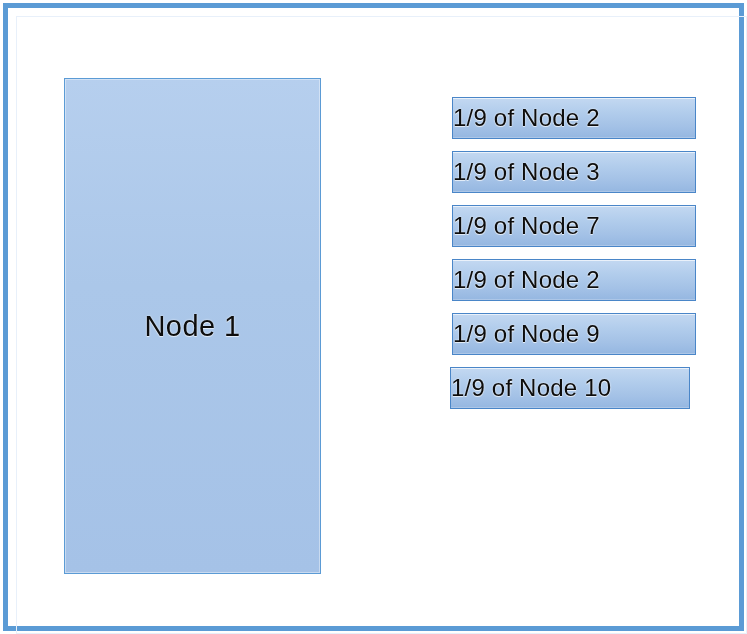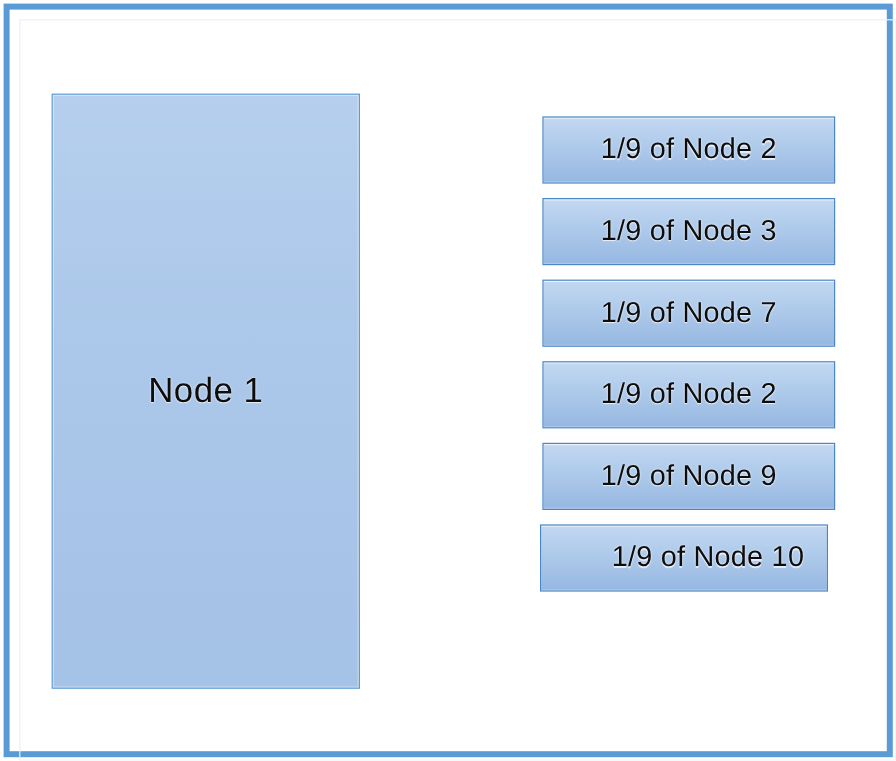--- a/index.html
+++ b/index.html
@@ -41,21 +41,21 @@
     width: 731px;
     height: 618px;
     box-sizing: border-box;
     border: 1px solid #e8f0fa;
     pointer-events: none;
   }
 
   
   #node-1-box {
     position: absolute;
-    left: 43px;
+    left: 64px;
     top: 78px;
     width: 257px;
     height: 496px;
     box-sizing: border-box;
     border: 1px solid #5b9bd5;
     background: linear-gradient(180deg, #b6cfee 0%, #abc7e9 42%, #a5c2e7 100%);
     box-shadow: inset 0 0 0 1px rgba(255,255,255,0.40);
     display: flex;
     align-items: center;
     justify-content: center;
@@ -72,38 +72,37 @@
 
   
   #fraction-column {
     position: absolute;
     left: 452px;
     top: 97px;
     width: 244px;
   }
   .fraction-box {
     position: relative;
-    height: 56px;
+    height: 42px;
     margin-bottom: 12px;
     box-sizing: border-box;
     border: 1px solid #4a86c8;
     background: linear-gradient(180deg,
                 #c3d8f1 0%,
                 #b2cdec 35%,
                 #a3c1e6 72%,
                 #95b7e1 100%);
     box-shadow: inset 0 1px 0 rgba(255,255,255,0.65),
                 inset 0 -1px 0 rgba(255,255,255,0.22);
     display: flex;
     align-items: center;
-    justify-content: center;
+    justify-content: flex-start;
   }
   .fraction-box:last-child {
     margin-bottom: 0;
-    padding-left: 40px;
   }
   .fraction-box .fraction-label {
     font-size: 24px;
     font-weight: 400;
     color: #0d0d0d;
     letter-spacing: 0.2px;
     text-shadow: 0 0 2px rgba(255,255,255,0.9),
                  0 1px 0 rgba(255,255,255,0.6);
     white-space: nowrap;
   }

